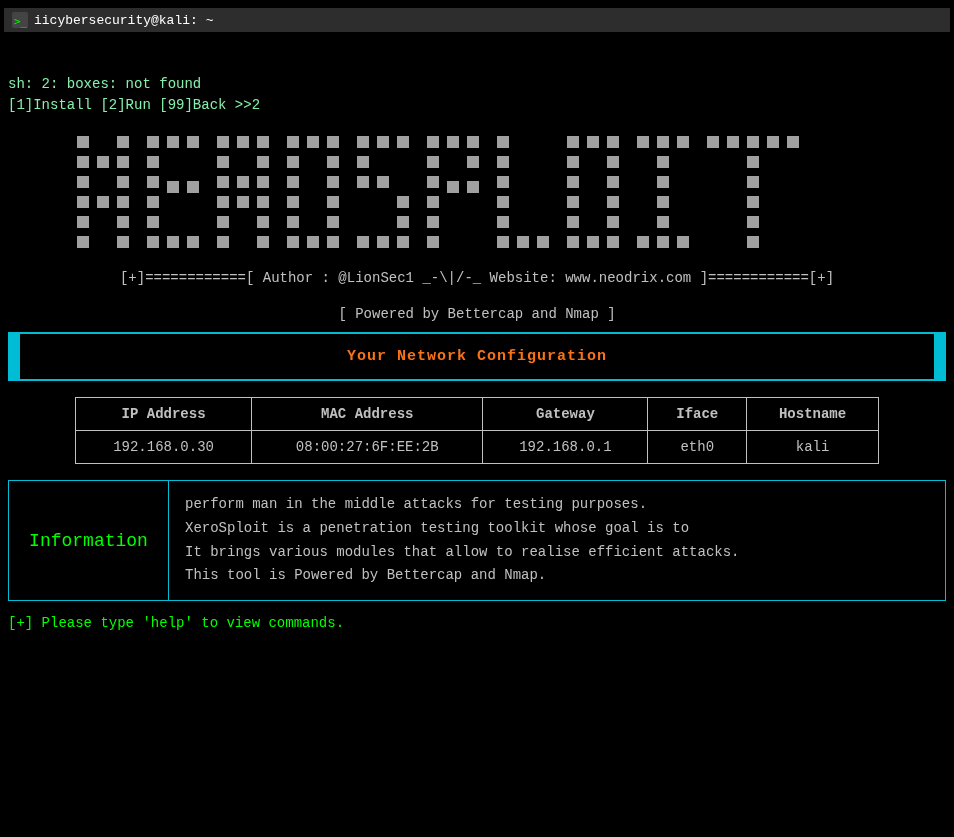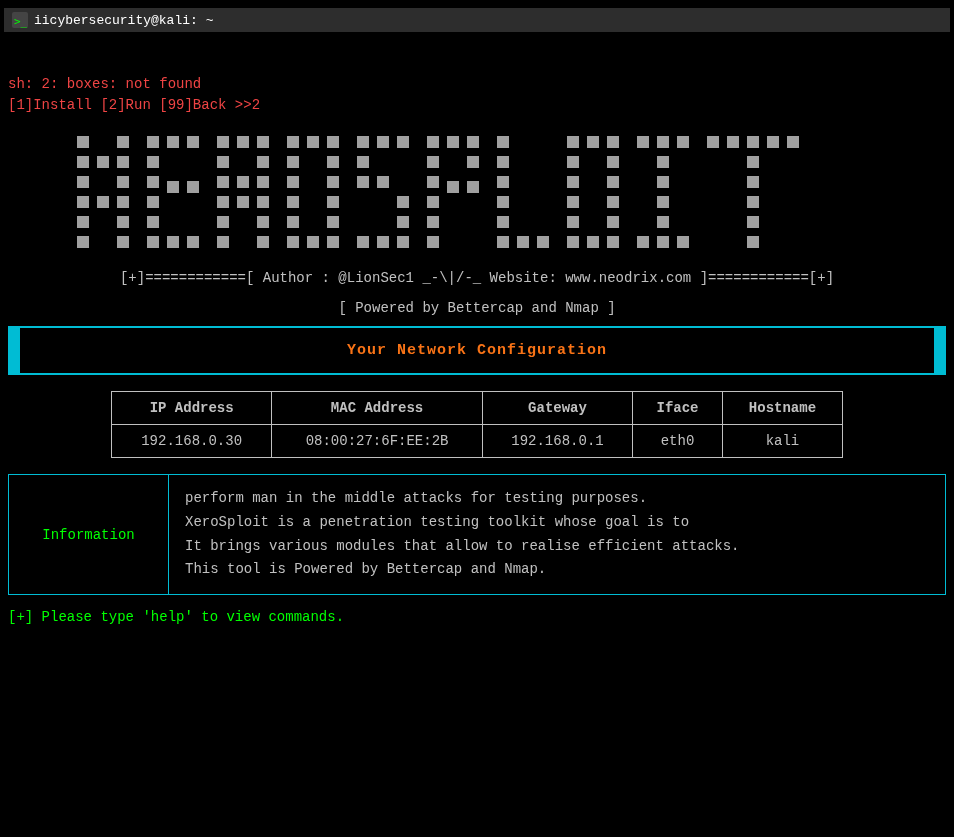--- a/index.html
+++ b/index.html
@@ -30,56 +30,56 @@
       color: #ffffff;
       padding: 4px 8px;
       font-size: 13px;
       margin-bottom: 4px;
       display: flex;
       align-items: center;
       gap: 6px;
     }
 
     .error-lines {
-      color: #ef4444;
+      color: #86efac;
       padding: 2px 4px;
       font-size: 14px;
       line-height: 1.5;
       margin-top: 40px;
     }
 
     .author-line {
       color: #c0c0c0;
       text-align: center;
       font-size: 14px;
       margin: 4px 0;
       padding: 2px 4px;
       font-family: Liberation Mono, monospace;
     }
 
     .powered-line {
       color: #c0c0c0;
       text-align: center;
       font-size: 14px;
-      margin: 12px 0 10px 0;
+      margin: 18px 0 10px 0;
     }
 
     .network-config-title {
       color: #f97316;
       font-size: 15px;
       font-weight: bold;
       letter-spacing: 1px;
     }
 
     .network-table-container {
       margin: 16px 4px;
     }
 
     .network-table {
-      width: 732px;
+      width: 804px;
       border-collapse: collapse;
       margin: 0 auto;
       border: 1px solid #c0c0c0;
     }
 
     .network-table th,
     .network-table td {
       border: 1px solid #c0c0c0;
       padding: 8px 16px;
       text-align: center;
@@ -100,21 +100,21 @@
       border: 1px solid #00bcd4;
       margin: 10px 4px;
       display: flex;
       min-height: 100px;
     }
 
     .info-label {
       border-right: 1px solid #00bcd4;
       padding: 16px 20px;
       color: #00ff00;
-      font-size: 14px;
+      font-size: 18px;
       display: flex;
       align-items: center;
       min-width: 160px;
       justify-content: center;
     }
 
     .info-content {
       padding: 12px 16px;
       color: #c0c0c0;
       font-size: 14px;

